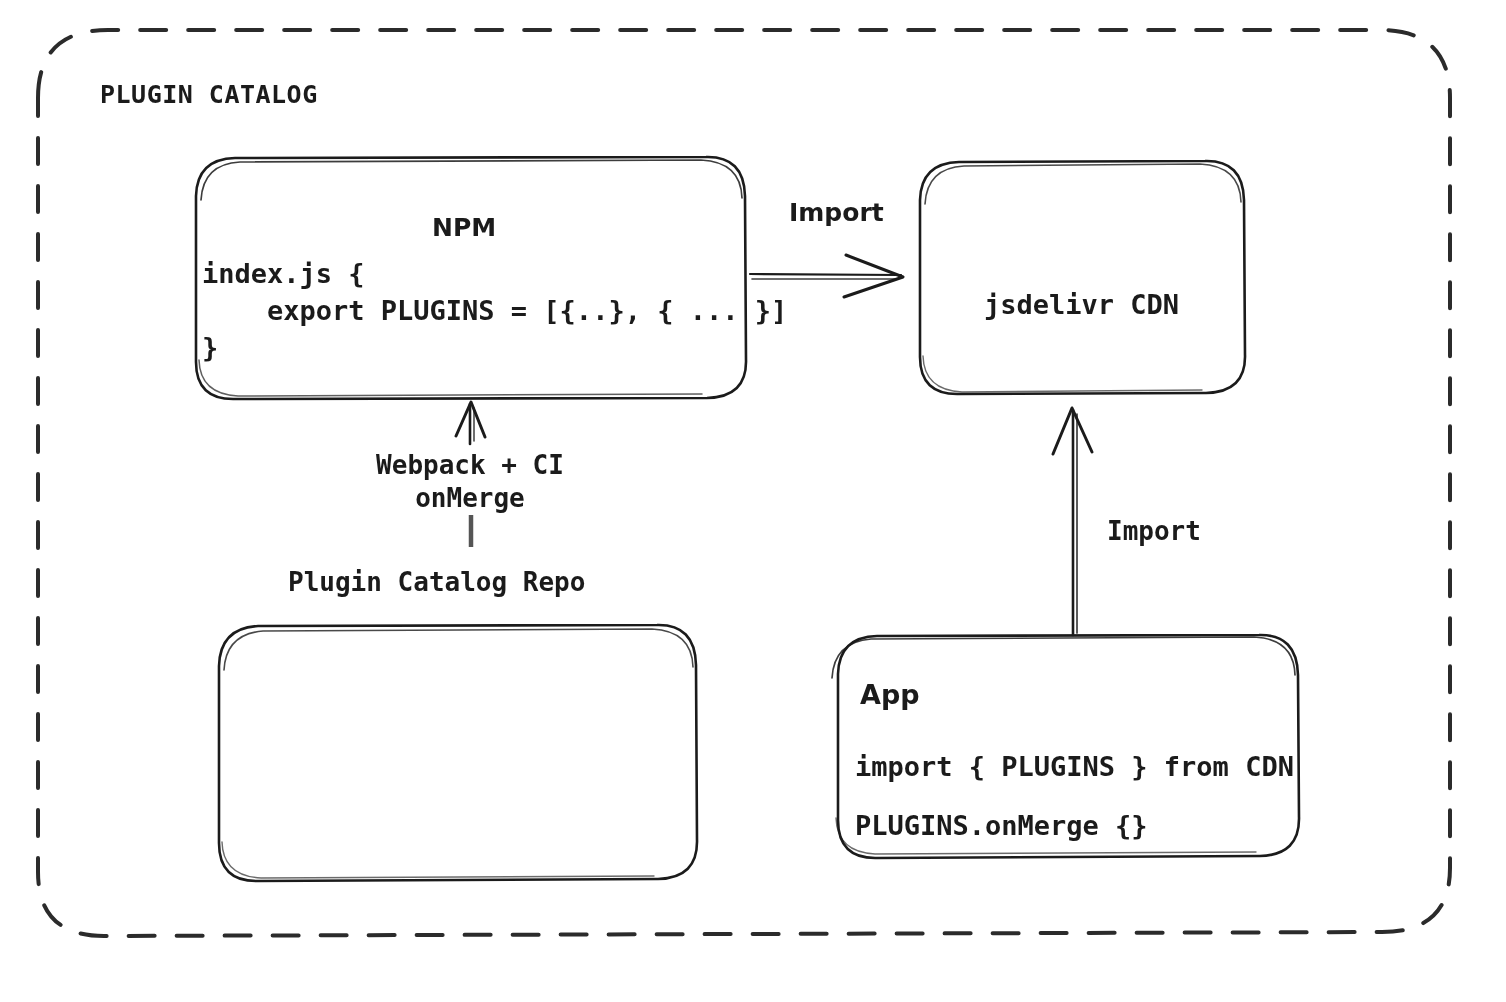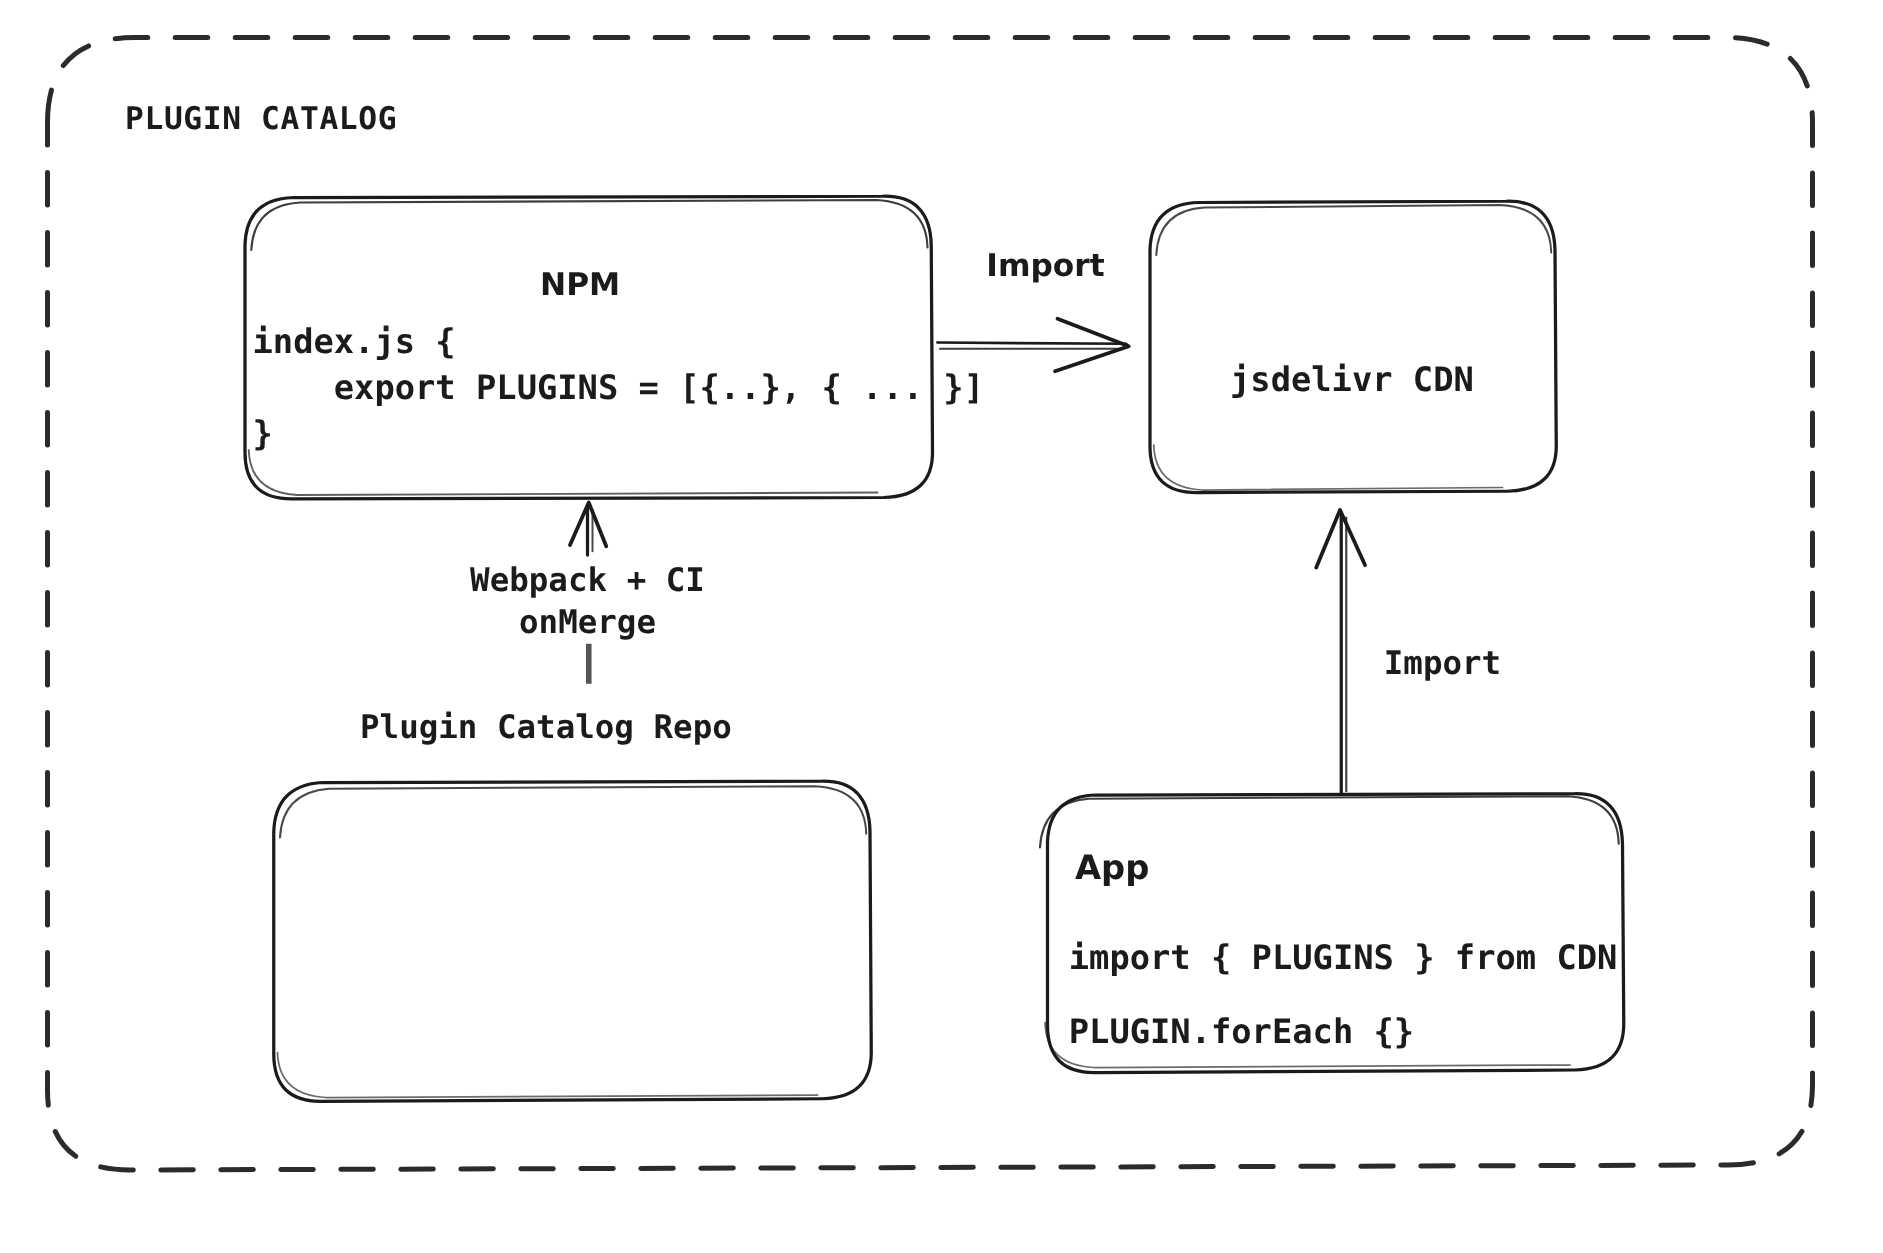--- a/index.html
+++ b/index.html
@@ -250,17 +250,17 @@
 
   <div class="txt sans" id="cache-label">Import</div>
 
   <div class="txt mono" id="webpack-label">Webpack + CI
 onMerge</div>
 
   <div class="txt mono" id="repo-label">Plugin Catalog Repo</div>
 
   <div class="txt sans" id="app-title">App</div>
   <div class="txt mono" id="app-code"><span>import { PLUGINS } from CDN</span>
-<span>PLUGIN.forEach {}</span></div>
+<span>PLUGINS.onMerge {}</span></div>
 
   <div class="txt mono" id="import-label">Import</div>
 
 </div>
 
 </body></html>

